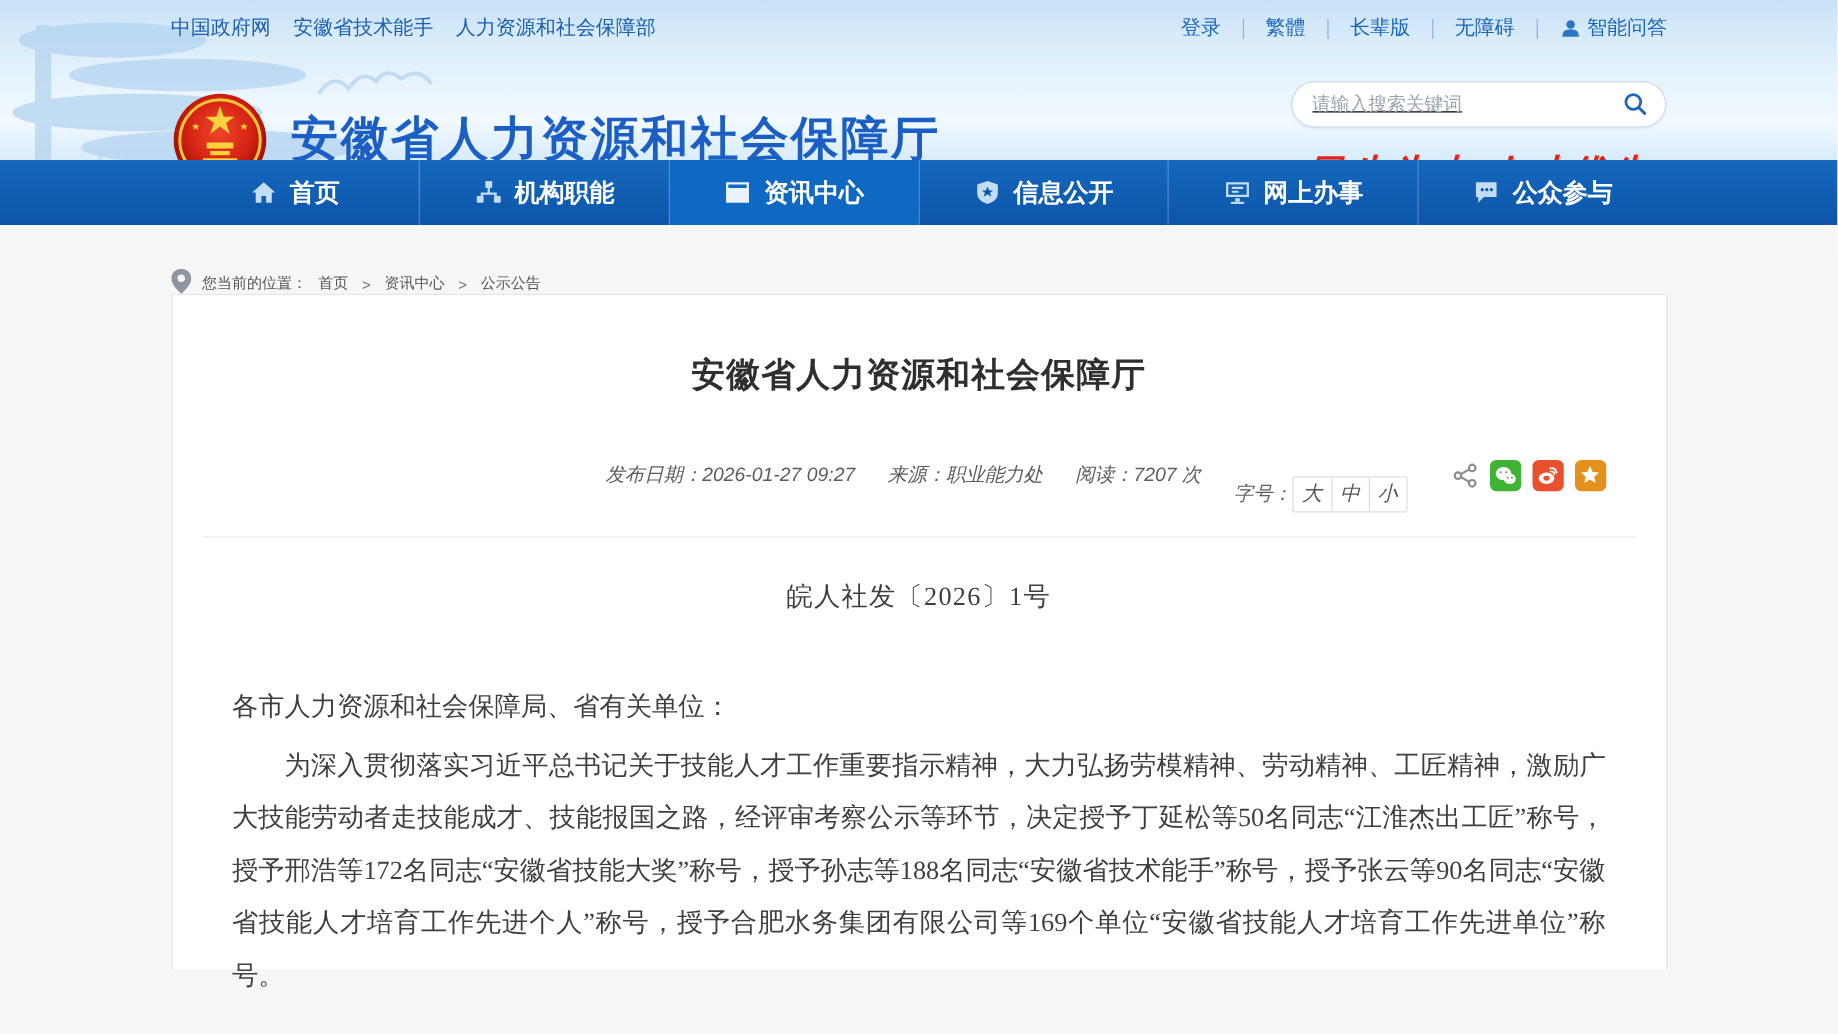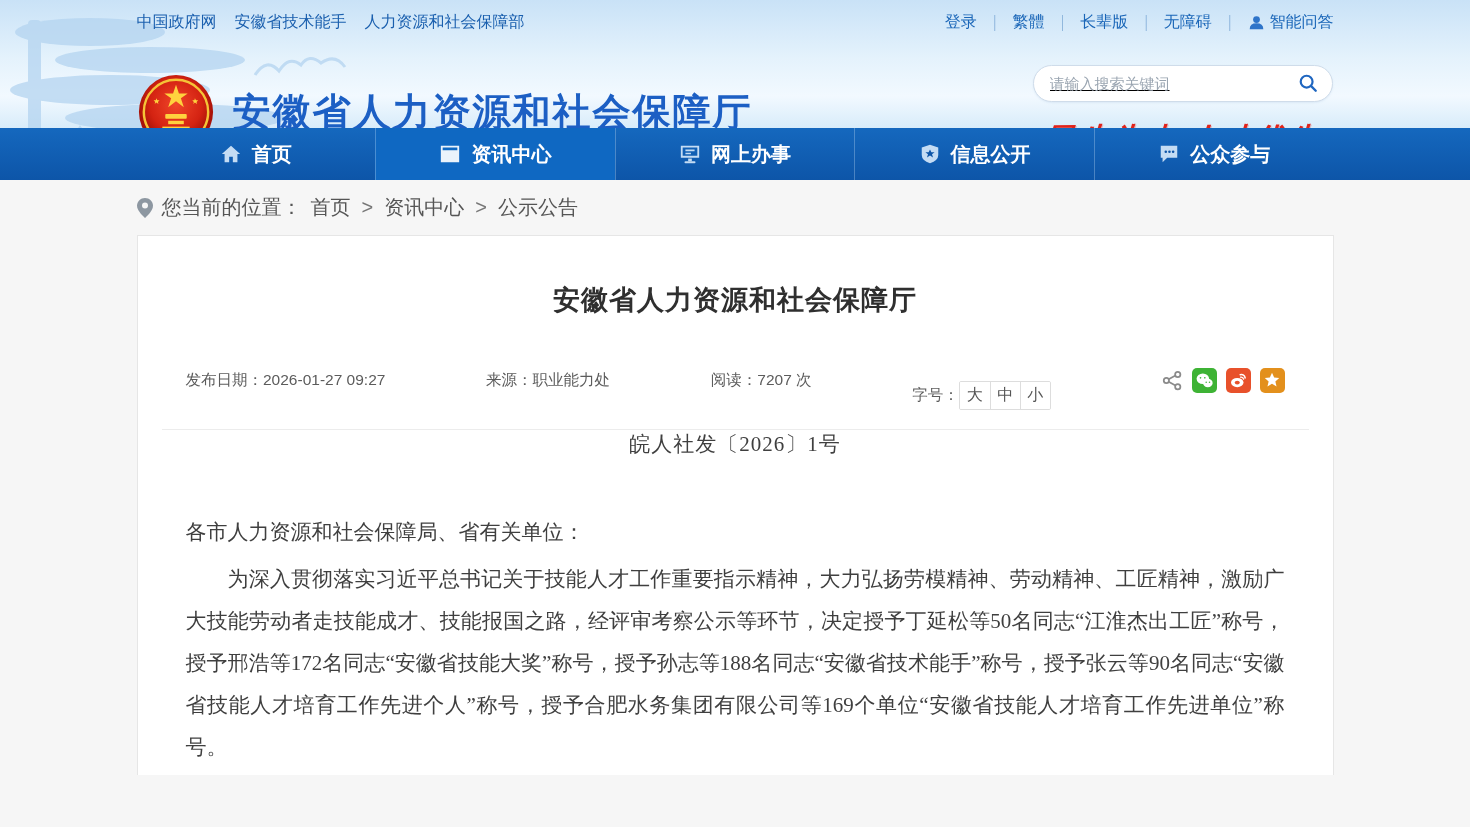--- a/index.html
+++ b/index.html
@@ -28,36 +28,36 @@
   
   .nav { height:52px; background:linear-gradient(180deg,#1568be,#0d55a8); }
   .nav-inner { display:flex; height:52px; }
   .nav-item { flex:1; display:flex; align-items:center; justify-content:center; gap:10px; color:#fff; font-size:20px; font-weight:bold; cursor:pointer; border-left:1px solid rgba(185,215,242,.35); }
   .nav-item:first-child { border-left:none; }
   .nav-item .nicon { color:#c4dcf4; display:flex; }
   .nav-item.active { background:#0f68c2; }
   .nav-item.active .nicon { color:#eaf3fb; }
 
   
-  .breadcrumb-row { height:55px; display:flex; align-items:center; gap:9px; font-size:20px; color:#555; }
+  .breadcrumb-row { height:55px; display:flex; align-items:flex-end; gap:9px; font-size:12px; color:#555; }
   .breadcrumb-row a { color:#555; text-decoration:none; }
   .crumb-sep { color:#777; margin:0 2px; }
 
   
   .card { width:1197px; margin:0 auto; background:#fff; border:1px solid #e6e6e6; border-bottom:none; padding:47px 48px 0; height:540px; }
   .art-title { text-align:center; font-size:27px; font-weight:bold; color:#2f2f2f; line-height:34px; letter-spacing:1px; }
-  .meta-row { margin-top:33px; display:flex; align-items:center; justify-content:space-between; gap:26px; font-size:15.5px; color:#5c5c5c; }
+  .meta-row { margin-top:33px; display:flex; align-items:center; justify-content:flex-end; gap:26px; font-size:15.5px; color:#5c5c5c;font-style:italic; }
   .meta-item { white-space:nowrap; }
   .fontsize-group { display:flex; border:1px solid #ddd; border-radius:2px; overflow:hidden; }
   .fontsize-btn { width:30px; height:27px; display:flex; align-items:center; justify-content:center; font-size:16px; color:#555; background:#fff; border-left:1px solid #ddd; cursor:pointer; }
   .fontsize-btn:first-child { border-left:none; }
   .share-group { display:flex; align-items:center; gap:9px; margin-left:10px; }
   .share-sq { width:25px; height:25px; border-radius:5px; display:flex; align-items:center; justify-content:center; cursor:pointer; }
   .meta-divider { border-bottom:1px solid #ececec; margin:19px -24px 0; }
-  .doc-number { text-align:center; font-family:"Liberation Serif","DejaVu Serif",serif; font-size:19.5px; color:#2b2b2b; letter-spacing:1px; }
+  .doc-number { margin-top:33px; text-align:center; font-family:"Liberation Serif","DejaVu Serif",serif; font-size:19.5px; color:#2b2b2b; letter-spacing:1px; }
   .body-text { font-family:"Liberation Serif","DejaVu Serif",serif; font-size:21px; color:#3f3f3f; }
   .salutation { margin-top:57px; line-height:34px; }
   .paragraph { margin-top:9px; text-indent:2em; line-height:42px; text-align:justify; }
 </style>
 </head>
 <body>
 
 <div class="header-zone">
   <svg class="pine-decor" width="430" height="180" viewBox="0 0 430 180">
     <g fill="#b4d4f0">
@@ -139,47 +139,58 @@
 <div class="nav">
   <div class="container nav-inner">
     <div class="nav-item">
       <span class="nicon">
           <svg width="22" height="22" viewBox="0 0 24 24" fill="currentColor">
             <path d="M12 3 L22 12 h-3 v9 h-5 v-6 h-4 v6 H5 v-9 H2 Z"></path>
           </svg>
         </span>
       <span>首页</span>
     </div>
+    <div class="nav-item">
+      <span class="nicon">
+          <svg width="22" height="22" viewBox="0 0 24 24" fill="currentColor">
+            <rect x="9" y="2" width="6" height="6" rx="1"></rect>
+            <rect x="1.5" y="15" width="6" height="6" rx="1"></rect>
+            <rect x="16.5" y="15" width="6" height="6" rx="1"></rect>
+            <path d="M11 8 h2 v4 h6 v3 h-2 v-1 H7 v1 H5 v-3 h6 Z"></path>
+          </svg>
+        </span>
+      <span>机构职能</span>
+    </div>
     <div class="nav-item active">
       <span class="nicon">
           <svg width="22" height="22" viewBox="0 0 24 24" fill="currentColor">
             <path d="M2 3 h20 v18 H2 Z M4 5 v3 h16 V5 Z M5 10 h8 v9 H5 Z m10 0 h5 v2 h-5 Z m0 4 h5 v2 h-5 Z"></path>
           </svg>
         </span>
       <span>资讯中心</span>
+    </div>
+    <div class="nav-item">
+      <span class="nicon">
+          <svg width="22" height="22" viewBox="0 0 24 24" fill="currentColor">
+            <path d="M12 2 L21 5 v8 q0 6 -9 9 q-9 -3 -9 -9 V5 Z"></path>
+            <polygon points="12,7 13.5,10.2 17,10.2 14.2,12.3 15.3,15.7 12,13.6 8.7,15.7 9.8,12.3 7,10.2 10.5,10.2" fill="#0d55a8"></polygon>
+          </svg>
+        </span>
+      <span>信息公开</span>
     </div>
     <div class="nav-item">
       <span class="nicon">
           <svg width="22" height="22" viewBox="0 0 24 24" fill="currentColor">
             <path d="M2 3 h20 v13 H2 Z M4 5 v9 h16 V5 Z"></path>
             <rect x="10" y="17" width="4" height="3"></rect>
             <rect x="6" y="20" width="12" height="2" rx="1"></rect>
             <path d="M7 7 h10 v2 H7 Z m0 3.5 h6 v1.8 H7 Z"></path>
           </svg>
         </span>
       <span>网上办事</span>
-    </div>
-    <div class="nav-item">
-      <span class="nicon">
-          <svg width="22" height="22" viewBox="0 0 24 24" fill="currentColor">
-            <path d="M12 2 L21 5 v8 q0 6 -9 9 q-9 -3 -9 -9 V5 Z"></path>
-            <polygon points="12,7 13.5,10.2 17,10.2 14.2,12.3 15.3,15.7 12,13.6 8.7,15.7 9.8,12.3 7,10.2 10.5,10.2" fill="#0d55a8"></polygon>
-          </svg>
-        </span>
-      <span>信息公开</span>
     </div>
     <div class="nav-item">
       <span class="nicon">
           <svg width="22" height="22" viewBox="0 0 24 24" fill="currentColor">
             <path d="M3 3 h18 v13 H10 l-5 5 v-5 H3 Z"></path>
             <circle cx="8.5" cy="9.5" r="1.4" fill="#0d55a8"></circle>
             <circle cx="12.5" cy="9.5" r="1.4" fill="#0d55a8"></circle>
             <circle cx="16.5" cy="9.5" r="1.4" fill="#0d55a8"></circle>
           </svg>
         </span>

